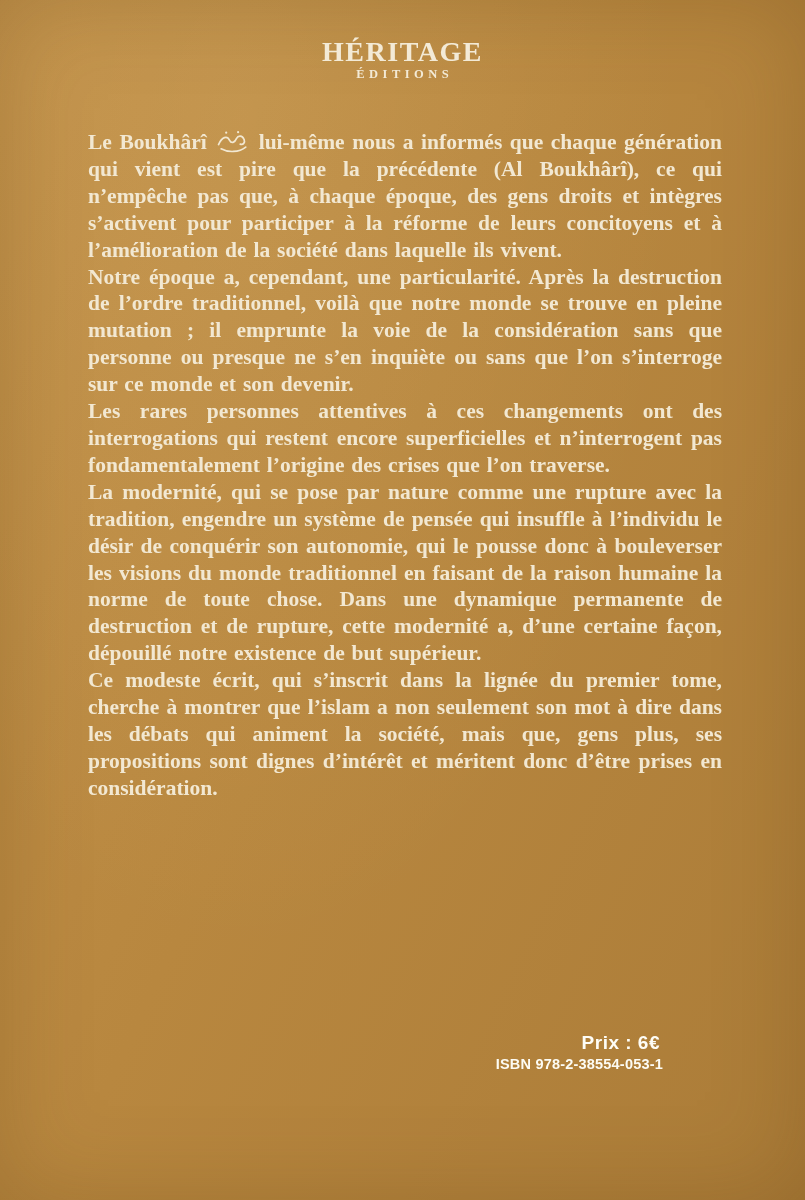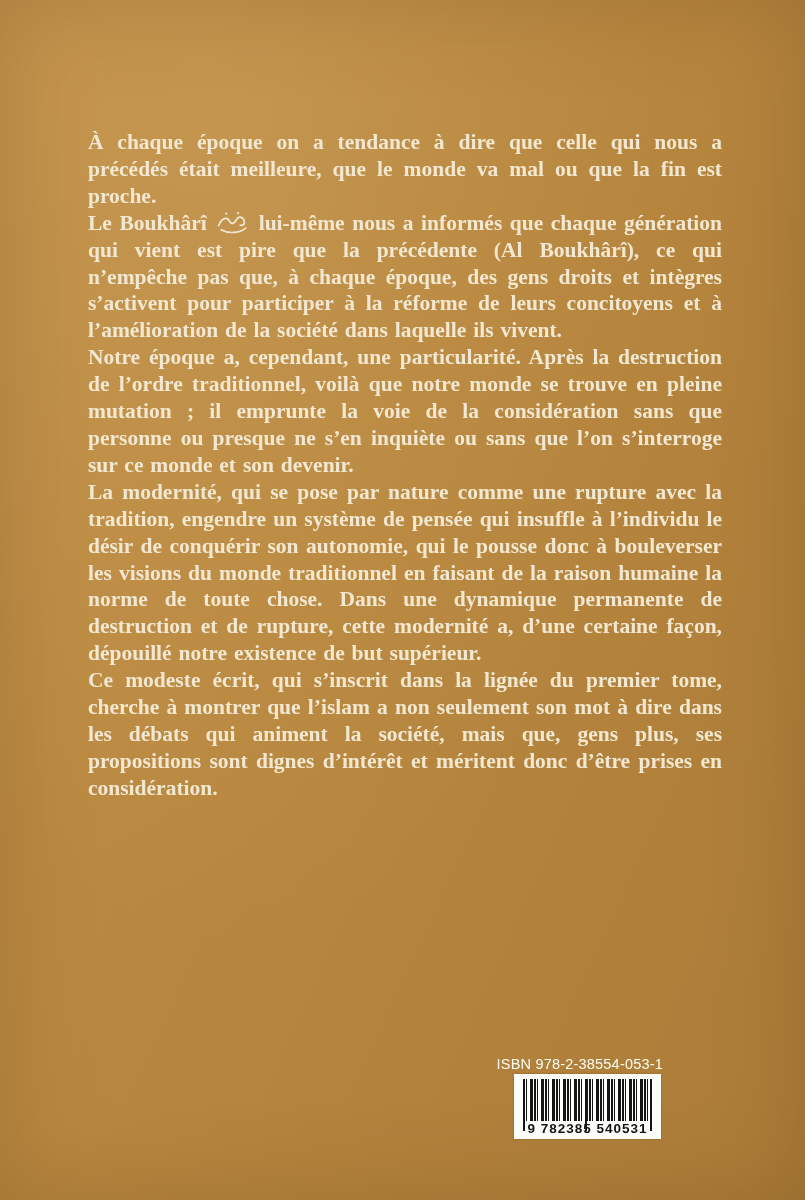--- a/index.html
+++ b/index.html
@@ -48,21 +48,21 @@
     position: absolute; top: 1032px; left: 460px; width: 200px;
     text-align: right;
     font-family: "Liberation Sans", sans-serif;
     font-size: 19px; font-weight: bold; color: #fefdf6;
     letter-spacing: 0.5px;
   }
   .isbn {
     position: absolute; top: 1056px; left: 433px; width: 230px;
     text-align: right;
     font-family: "Liberation Sans", sans-serif;
-    font-size: 14.5px; font-weight: normal; color: #fdfcf4;
+    font-size: 14.5px; font-weight: bold; color: #fdfcf4;
     letter-spacing: 0.2px;
   }
   .barcode-box {
     position: absolute; left: 514px; top: 1074px;
     width: 147px; height: 65px;
     background: #fdfdfa;
     box-shadow: 0 0 2px rgba(80,50,10,0.35);
   }
   .bars {
     position: absolute; left: 9px; right: 9px; top: 5px; height: 42px;
@@ -81,37 +81,35 @@
     font-family: "Liberation Sans", "DejaVu Sans Mono", sans-serif;
     font-size: 13.5px; font-weight: bold; color: #151515;
     text-align: center; letter-spacing: 1px; line-height: 15px;
   }
 </style>
 </head>
 <body>
 
 <div id="cover">
 
+  <div class="logo">
+    <div class="name">HÉRITAGE</div>
+    <div class="subtitle">ÉDITIONS</div>
+  </div>
 
   <div class="blurb">
-    <p>À chaque époque on a tendance à dire que celle qui nous a précédés était meilleure, que le monde va mal ou que la fin est proche.</p>
     <p><span>Le Boukhârî</span><span class="salutation"><svg viewBox="0 0 40 30" xmlns="http://www.w3.org/2000/svg" fill="none" stroke="#f2e8d2" stroke-width="2" stroke-linecap="round">
             <path d="M3 18 C7 9, 13 7, 16 13 C18 17, 22 16, 24 11 C26 7, 31 7, 33 12 C34.5 15.5, 32 19, 28.5 17.5"></path>
             <path d="M6 23 C14 27.5, 27 27.5, 35 21"></path>
             <circle cx="12" cy="4" r="1.3" fill="#f2e8d2" stroke="none"></circle>
             <circle cx="26" cy="3.5" r="1.3" fill="#f2e8d2" stroke="none"></circle>
           </svg></span><span>lui-même nous a informés que chaque génération qui vient est pire que la précédente (Al Boukhârî), ce qui n’empêche pas que, à chaque époque, des gens droits et intègres s’activent pour participer à la réforme de leurs concitoyens et à l’amélioration de la société dans laquelle ils vivent.</span></p>
     <p>Notre époque a, cependant, une particularité. Après la destruction de l’ordre traditionnel, voilà que notre monde se trouve en pleine mutation ; il emprunte la voie de la considération sans que personne ou presque ne s’en inquiète ou sans que l’on s’interroge sur ce monde et son devenir.</p>
+    <p>Les rares personnes attentives à ces changements ont des interrogations qui restent encore superficielles et n’interrogent pas fondamentalement l’origine des crises que l’on traverse.</p>
     <p>La modernité, qui se pose par nature comme une rupture avec la tradition, engendre un système de pensée qui insuffle à l’individu le désir de conquérir son autonomie, qui le pousse donc à bouleverser les visions du monde traditionnel en faisant de la raison humaine la norme de toute chose. Dans une dynamique permanente de destruction et de rupture, cette modernité a, d’une certaine façon, dépouillé notre existence de but supérieur.</p>
     <p>Ce modeste écrit, qui s’inscrit dans la lignée du premier tome, cherche à montrer que l’islam a non seulement son mot à dire dans les débats qui animent la société, mais que, gens plus, ses propositions sont dignes d’intérêt et méritent donc d’être prises en considération.</p>
   </div>
 
+  <div class="price">Prix : 6€</div>
   <div class="isbn">ISBN 978-2-38554-053-1</div>
 
-  <div class="barcode-box">
-    <div class="bars"></div>
-    <div class="barcode-digits">9 782385 540531</div>
-    <div class="guard g1"></div>
-    <div class="guard g2"></div>
-    <div class="guard g3"></div>
-  </div>
 
 </div>
 
 </body></html>

